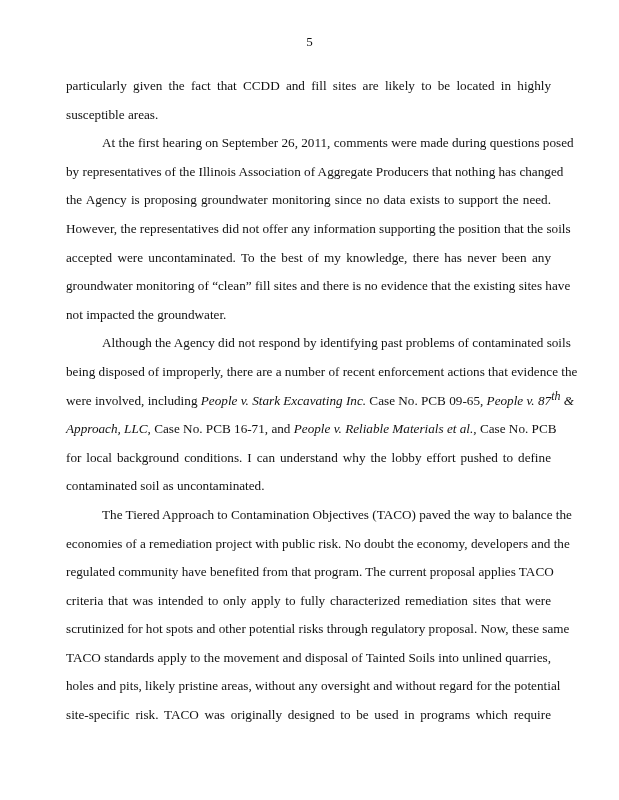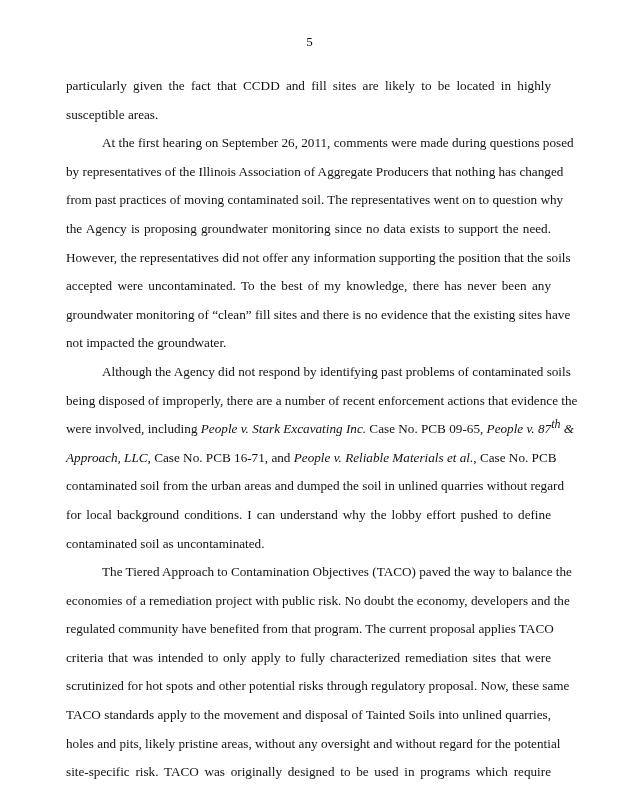--- a/index.html
+++ b/index.html
@@ -28,33 +28,31 @@
 <div class="page">
   <div class="page-number">5</div>
   <div class="body-text" id="body-text">
       <div>
         <span class="line">particularly given the fact that CCDD and fill sites are likely to be located in highly</span>
         <span class="line last">susceptible areas.</span>
       </div>
       <div>
         <span class="line indent">At the first hearing on September 26, 2011, comments were made during questions posed</span>
         <span class="line">by representatives of the Illinois Association of Aggregate Producers that nothing has changed</span>
-        <span class="line">from past practices of moving contaminated soil.  The representatives went on to question why</span>
         <span class="line">the Agency is proposing groundwater monitoring since no data exists to support the need.</span>
         <span class="line">However, the representatives did not offer any information supporting the position that the soils</span>
         <span class="line">accepted were uncontaminated.  To the best of my knowledge, there has never been any</span>
         <span class="line">groundwater monitoring of “clean” fill sites and there is no evidence that the existing sites have</span>
         <span class="line last">not impacted the groundwater.</span>
       </div>
       <div>
         <span class="line indent">Although the Agency did not respond by identifying past problems of contaminated soils</span>
         <span class="line">being disposed of improperly, there are a number of recent enforcement actions that evidence the</span>
         <span class="line"><span>were involved, including </span><i>People v. Stark Excavating Inc.</i><span>  Case No. PCB 09-65,  </span><i>People v. 87</i><sup><i>th</i></sup><i> &amp;</i></span>
         <span class="line"><i>Approach, LLC</i><span>, Case No. PCB 16-71, and </span><i>People v. Reliable Materials et al.</i><span>, Case No. PCB</span></span>
-        <span class="line">contaminated soil from the urban areas and dumped the soil in unlined quarries without regard</span>
         <span class="line">for local background conditions.  I can understand why the lobby effort pushed to define</span>
         <span class="line last">contaminated soil as uncontaminated.</span>
       </div>
       <div>
         <span class="line indent">The Tiered Approach to Contamination Objectives (TACO) paved the way to balance the</span>
         <span class="line">economies of a remediation project with public risk.  No doubt the economy, developers and the</span>
         <span class="line">regulated community have benefited from that program.  The current proposal  applies TACO</span>
         <span class="line">criteria that was intended to only apply to fully characterized remediation sites that were</span>
         <span class="line">scrutinized for hot spots and other potential risks through regulatory proposal.  Now, these same</span>
         <span class="line">TACO standards apply to the movement and disposal of Tainted Soils into unlined quarries,</span>

